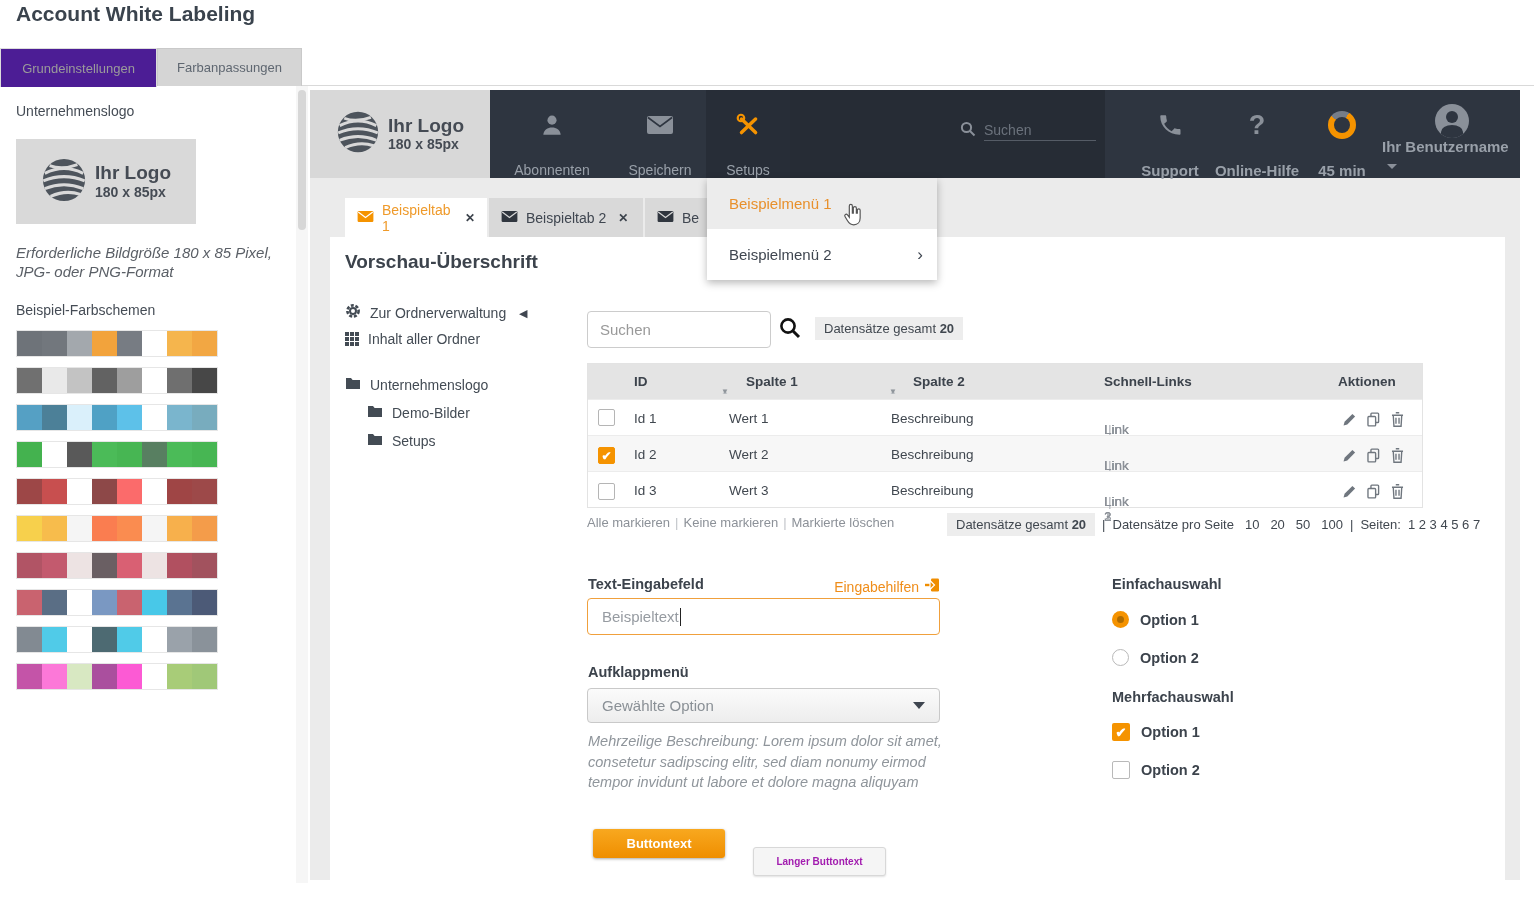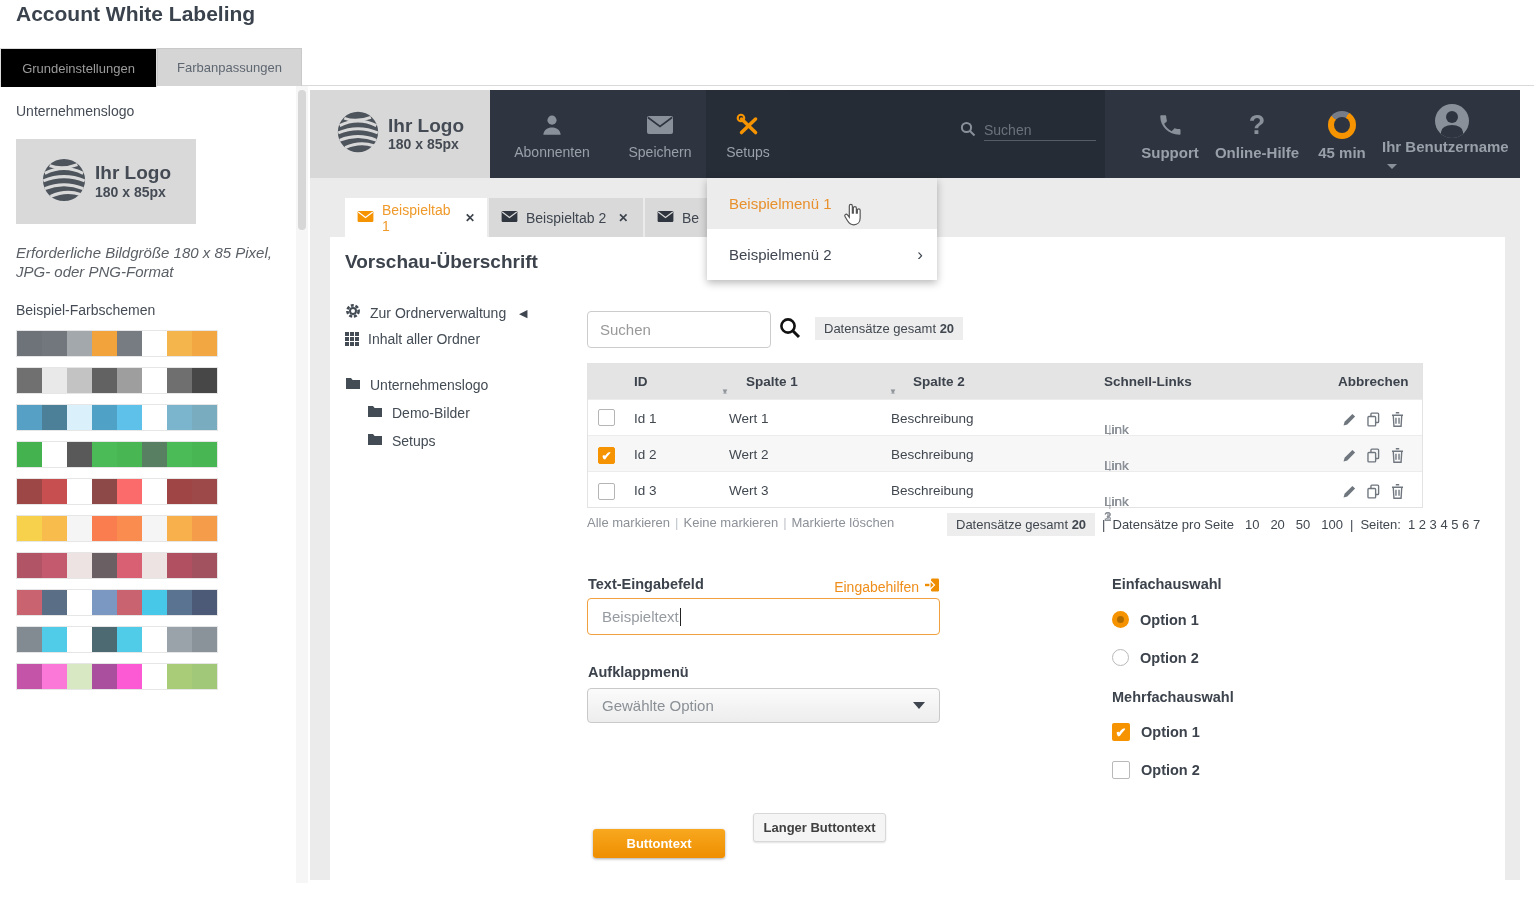--- a/index.html
+++ b/index.html
@@ -4,21 +4,21 @@
 <style>
   *{box-sizing:border-box;margin:0;padding:0}
   html,body{width:1534px;height:921px;background:#fff;font-family:"Liberation Sans",sans-serif;overflow:hidden}
   #app{position:relative;width:1534px;height:921px;background:#fff;overflow:hidden}
   .abs{position:absolute}
 
   
   .page-title{left:16px;top:2px;font-size:21px;font-weight:bold;color:#3a434d}
   .settings-tabs{left:0;top:48px;width:1534px;height:38px;border-bottom:1px solid #d9d9d9}
   .stab{position:absolute;top:0;height:38px;display:flex;align-items:center;justify-content:center;font-size:13px;cursor:pointer}
-  .stab-active{left:0;width:157px;background:#000000;border:1px solid #dcdcdc;border-bottom:none;height:39px;z-index:2;color:#9b9b9b}
+  .stab-active{left:0;width:157px;background:#4c1d95;border:1px solid #dcdcdc;border-bottom:none;height:39px;z-index:2;color:#9b9b9b}
   .stab-idle{left:157px;width:145px;background:#d5d5d5;border:1px solid #c9c9c9;border-bottom:none;color:#5f6771}
 
   
   .lbl-sec{font-size:14px;color:#454c55}
   .logo-box{left:16px;top:139px;width:180px;height:85px;background:#d9d9d9;display:flex;align-items:center;justify-content:center;gap:8px;cursor:pointer}
   .logo-title{font-size:19px;font-weight:bold;color:#454b54;line-height:1.1}
   .logo-size{font-size:14px;font-weight:bold;color:#454b54}
   .hint{left:16px;top:244px;width:280px;font-size:15px;font-style:italic;color:#5a5f66;white-space:pre-line;line-height:1.25}
   #schemes{left:16px;top:330px}
   .scheme-row{display:flex;width:202px;border:1px solid #e6e6e6;background:#fff;margin-bottom:10px;cursor:pointer}
@@ -29,21 +29,21 @@
   .btn-cancel{width:171px;background:#efefef}
   .lscroll{left:296px;top:86px;width:12px;height:797px;background:#f6f6f6}
   .lthumb{position:absolute;left:2px;top:4px;width:8px;height:140px;background:#d7d7d7;border-radius:4px}
 
   
   .preview{left:310px;top:90px;width:1210px;height:790px;background:#ebebeb}
   .pnav{position:absolute;left:0;top:0;width:1210px;height:88px;background:#2e3540}
   .pnav-logo{position:absolute;left:0;top:0;width:180px;height:88px;background:#d8d8d8;display:flex;align-items:center;justify-content:center;gap:8px}
   .nav-item{position:absolute;top:0;height:88px;width:96px;display:flex;flex-direction:column;align-items:center;cursor:pointer}
   .nav-item .nic{margin-top:22px;height:26px;display:flex;align-items:center;justify-content:center}
-  .nav-item .nlb{margin-top:6px;font-size:14px;color:#99a0a9}
+  .nav-item .nlb{margin-top:24px;font-size:14px;color:#99a0a9}
   .nav-active{background:#272d37}
   .nav-search-seg{position:absolute;left:480px;top:0;width:315px;height:88px;background:#262c35}
   .nav-search{position:absolute;left:650px;top:30px;display:flex;align-items:flex-end;gap:8px}
   .nav-search input{width:112px;background:transparent;border:none;border-bottom:1px solid #555c66;color:#8a9099;font-size:14px;padding:2px 0;outline:none;font-family:"Liberation Sans",sans-serif}
   .nav-search input::placeholder{color:#6b727c}
   .nav-right{width:110px}
   .nav-right .nlb{font-weight:bold;font-size:15px}
   .qmark{font-size:27px;font-weight:bold;color:#8a9099;line-height:1}
   .donut{width:28px;height:28px;border-radius:50%;background:conic-gradient(from 30deg,#f59300 0 78%,#767d88 78% 100%);position:relative}
   .donut::after{content:"";position:absolute;inset:6px;border-radius:50%;background:#2e3540}
@@ -105,21 +105,21 @@
 
   
   .f-label{font-size:14.5px;font-weight:bold;color:#3c434c}
   .helper{left:497px;top:340px;width:113px;display:flex;align-items:center;justify-content:flex-end;gap:5px;font-size:14px;color:#ef8d1a;cursor:pointer}
   .tinput{left:257px;top:361px;width:353px;height:37px;border:1px solid #f0a03c;border-radius:4px;background:#fff;display:flex;align-items:center;padding:0 14px;font-size:15px;color:#969ba1;cursor:text}
   .caret-bar{display:inline-block;width:1px;height:18px;background:#222;margin-left:1px}
   .fselect{left:257px;top:451px;width:353px;height:35px;border:1px solid #c9c9c9;border-radius:4px;background:linear-gradient(#fbfbfb,#ededed);display:flex;align-items:center;padding:0 14px;font-size:15px;color:#8a9096;cursor:pointer;position:absolute}
   .fselect .tri{position:absolute;right:14px;width:0;height:0;border-left:6px solid transparent;border-right:6px solid transparent;border-top:7px solid #3f4650}
   .fdesc{left:258px;top:494px;width:362px;font-size:14.5px;font-style:italic;color:#8f959b;line-height:1.42}
   .btn-primary{left:263px;top:592px;width:132px;height:29px;border-radius:3px;background:linear-gradient(#f8a81f,#ef8e00);box-shadow:0 1px 3px rgba(0,0,0,.35);color:#fff;font-size:13px;font-weight:bold;display:flex;align-items:center;justify-content:center;cursor:pointer}
-  .btn-secondary{left:423px;top:576px;width:133px;height:29px;border-radius:3px;background:#f5f5f5;border:1px solid #d8d8d8;box-shadow:0 1px 2px rgba(0,0,0,.12);color:#404040;font-size:13px;font-weight:bold;display:flex;align-items:center;justify-content:center;cursor:pointer}
+  .btn-secondary{left:423px;top:610px;width:133px;height:29px;border-radius:3px;background:#f5f5f5;border:1px solid #d8d8d8;box-shadow:0 1px 2px rgba(0,0,0,.12);color:#a21caf;font-size:10px;font-weight:bold;display:flex;align-items:center;justify-content:center;cursor:pointer}
 
   .opt{position:absolute;display:flex;align-items:center;gap:11px;cursor:pointer}
   .opt .ol{font-size:14.5px;font-weight:bold;color:#3c434c}
   .radio{width:17px;height:17px;border-radius:50%;border:1px solid #b9b9b9;background:#fff}
   .radio-on{border:none;background:#f59300;position:relative}
   .radio-on::after{content:"";position:absolute;left:5px;top:5px;width:7px;height:7px;border-radius:50%;background:#b06c00}
   .chk{width:18px;height:18px;border:1px solid #b9b9b9;border-radius:2px;background:#fff}
   .chk-on{border:none;background:#f59300;color:#fff;font-size:13px;font-weight:bold;display:flex;align-items:center;justify-content:center}
 </style>
 </head>
@@ -472,21 +472,21 @@
               <span class="up">▲</span>
               <span class="dn">▼</span>
             </span>
           <span style="left:158px">Spalte 1</span>
           <span class="sort" style="left:301px;top:13px">
               <span class="up">▲</span>
               <span class="dn">▼</span>
             </span>
           <span style="left:325px">Spalte 2</span>
           <span style="left:516px">Schnell-Links</span>
-          <span style="left:750px">Abbrechen</span>
+          <span style="left:750px">Aktionen</span>
         </div>
 
         <div class="trow">
           <span class="cbx" style="top:9px"></span>
           <span style="left:46px">Id 1</span>
           <span style="left:141px">Wert 1</span>
           <span style="left:303px">Beschreibung</span>
           <span class="cell-links" style="left:516px">
               <span>Link 1</span>
               <span class="sep">|</span>
@@ -589,20 +589,21 @@
         <span>Beispieltext</span>
           <span class="caret-bar"></span>
       </div>
 
       <div class="abs f-label" style="left:258px;top:427px">Aufklappmenü</div>
       <div class="fselect">
         <span>Gewählte Option</span>
         <span class="tri"></span>
       </div>
 
+      <div class="abs fdesc">Mehrzeilige Beschreibung: Lorem ipsum dolor sit amet, consetetur sadipscing elitr, sed diam nonumy eirmod tempor invidunt ut labore et dolore magna aliquyam</div>
 
       <div class="abs btn-primary">Buttontext</div>
       <div class="abs btn-secondary">Langer Buttontext</div>
 
       <div class="abs f-label" style="left:782px;top:339px">Einfachauswahl</div>
       <div class="opt" style="left:782px;top:374px">
         <span class="radio radio-on"></span>
         <span class="ol">Option 1</span>
       </div>
       <div class="opt" style="left:782px;top:412px">

